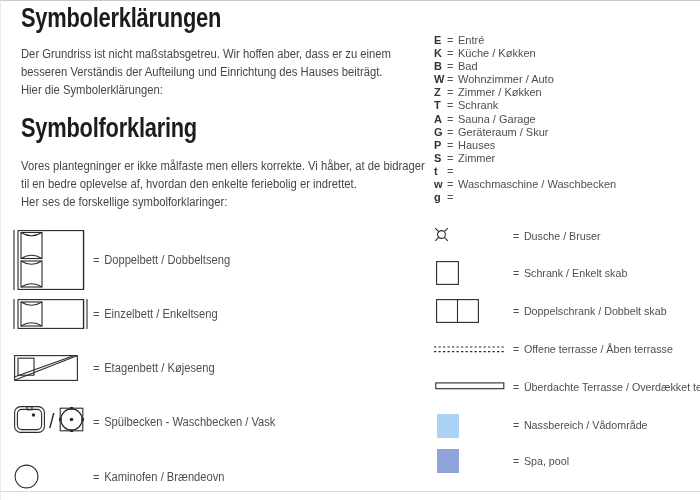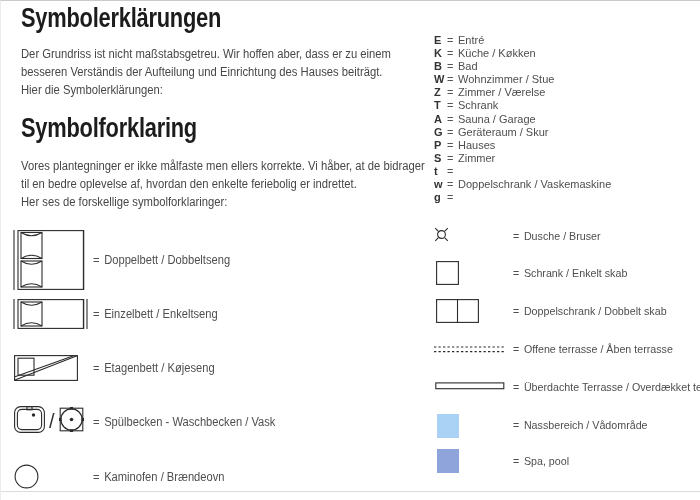--- a/index.html
+++ b/index.html
@@ -85,26 +85,26 @@
         <span class="ltx">Küche / Køkken</span>
       </div>
     <div class="lrow">
         <span class="lt">B</span>
         <span class="leq">=</span>
         <span class="ltx">Bad</span>
       </div>
     <div class="lrow">
         <span class="lt">W</span>
         <span class="leq">=</span>
-        <span class="ltx">Wohnzimmer / Stue</span>
+        <span class="ltx">Wohnzimmer / Auto</span>
       </div>
     <div class="lrow">
         <span class="lt">Z</span>
         <span class="leq">=</span>
-        <span class="ltx">Zimmer / Værelse</span>
+        <span class="ltx">Zimmer / Køkken</span>
       </div>
     <div class="lrow">
         <span class="lt">T</span>
         <span class="leq">=</span>
         <span class="ltx">Schrank</span>
       </div>
     <div class="lrow">
         <span class="lt">A</span>
         <span class="leq">=</span>
         <span class="ltx">Sauna / Garage</span>
@@ -124,21 +124,21 @@
         <span class="leq">=</span>
         <span class="ltx">Zimmer</span>
       </div>
     <div class="lrow">
         <span class="lt">t</span>
         <span class="leq">=</span>
       </div>
     <div class="lrow">
         <span class="lt">w</span>
         <span class="leq">=</span>
-        <span class="ltx">Doppelschrank / Vaskemaskine</span>
+        <span class="ltx">Waschmaschine / Waschbecken</span>
       </div>
     <div class="lrow">
         <span class="lt">g</span>
         <span class="leq">=</span>
       </div>
   </div>
 
   <svg class="ic ic-dbed" width="75" height="60" viewBox="0 0 75 60">
     <path class="ln" d="M1,0 V60"></path>
     <rect class="ln" x="5" y="0.6" width="65.4" height="58.8"></rect>

